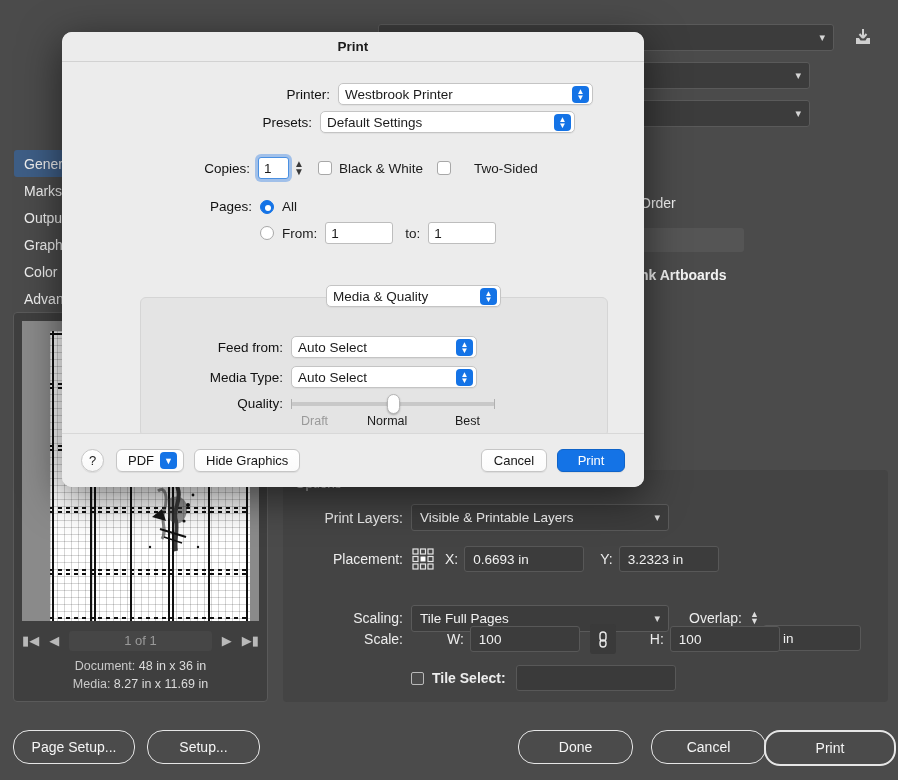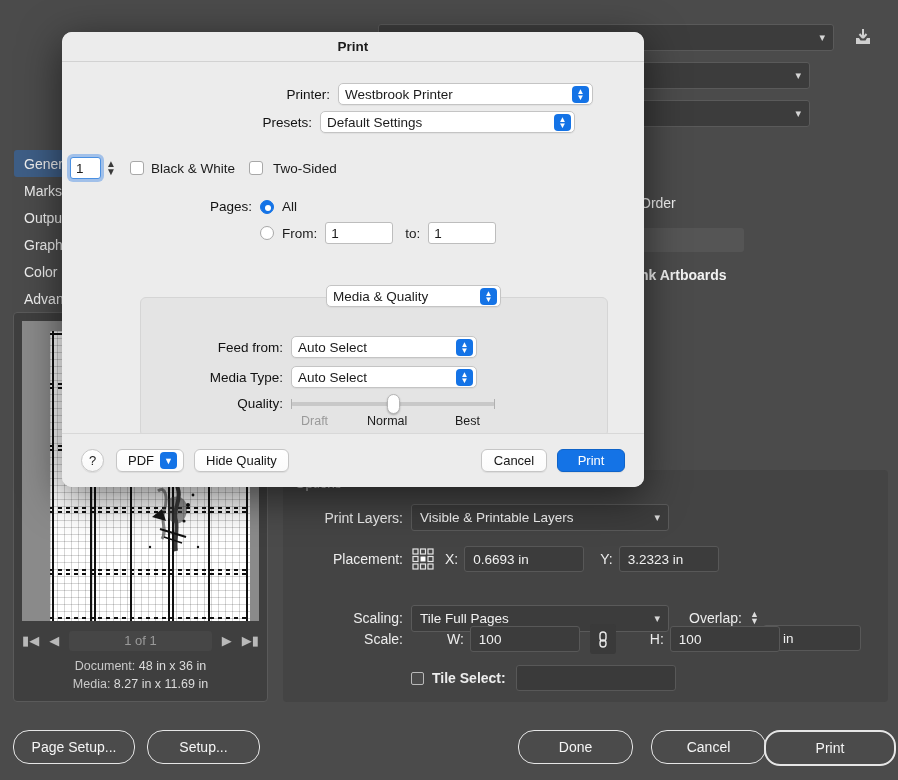--- a/index.html
+++ b/index.html
@@ -460,31 +460,32 @@
     <div class="m-popup" style="width:255px; margin-left:8px;">
       <span>Default Settings</span>
       <span class="stepglyph">
           <span>▲</span>
           <span>▼</span>
         </span>
     </div>
   </div>
 
   <div class="m-row" style="position:absolute; left:0; top:125px; width:100%;">
+    <span class="m-label" style="width:188px;">Copies:</span>
     <div class="m-text focused" style="width:31px; margin-left:8px;">
       <span>1</span>
     </div>
     <span class="m-stepper" style="margin-left:5px;">
         <span>▲</span>
         <span>▼</span>
       </span>
     <span class="m-chk" style="margin-left:14px;"></span>
     <span style="margin-left:7px; font-size:13.5px;">Black &amp; White</span>
     <span class="m-chk" style="margin-left:14px;"></span>
-    <span style="margin-left:10px; font-size:13.5px;text-align:center;">Two-Sided</span>
+    <span style="margin-left:23px; font-size:13.5px;text-align:center;">Two-Sided</span>
   </div>
 
   <div class="m-row" style="position:absolute; left:0; top:167px; width:100%;">
     <span class="m-label" style="width:190px;">Pages:</span>
     <span class="m-radio on" style="margin-left:8px;"></span>
     <span style="margin-left:8px; font-size:13.5px;">All</span>
   </div>
 
   <div class="m-row" style="position:absolute; left:0; top:190px; width:100%;">
     <span style="width:190px;"></span>
@@ -547,21 +548,21 @@
 
   <div id="sheet-footer">
     <div id="help-btn" style="margin-left:19px;">
       <span>?</span>
     </div>
     <div class="mac-btn" id="pdf-btn" style="margin-left:12px;">
       <span>PDF</span>
       <span id="pdf-chev">▼</span>
     </div>
     <div class="mac-btn" style="margin-left:10px;">
-      <span>Hide Quality</span>
+      <span>Hide Graphics</span>
     </div>
     <div style="flex:1;"></div>
     <div class="mac-btn" style="min-width:66px;">
       <span>Cancel</span>
     </div>
     <div class="mac-btn blue" style="min-width:68px; margin-left:10px; margin-right:19px;">
       <span>Print</span>
     </div>
   </div>
 </div>

